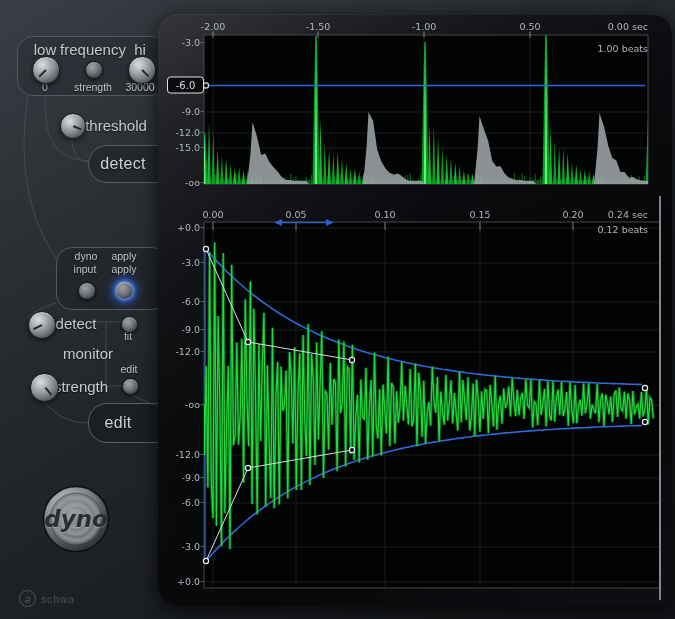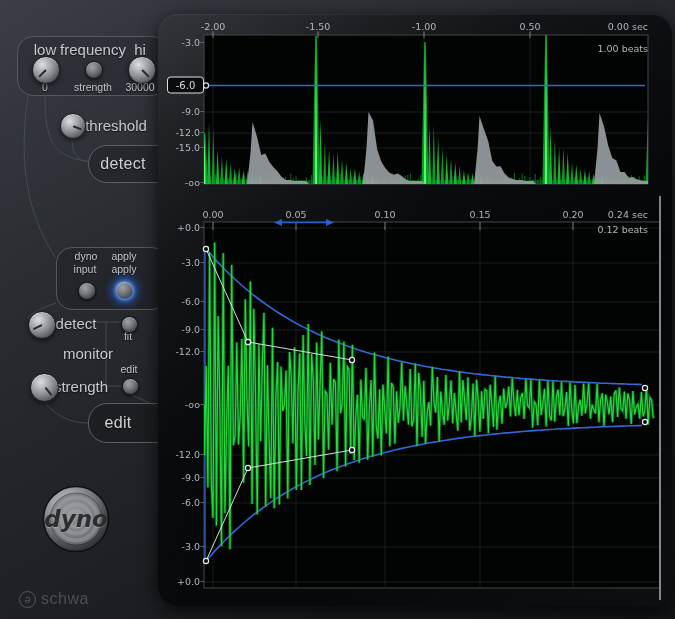--- a/index.html
+++ b/index.html
@@ -26,21 +26,21 @@
       background:#26282b;border-radius:1px;transform-origin:50% 100%;}
   .btn-round{position:absolute;border-radius:50%;z-index:5;border:1px solid #17181a;
       background:radial-gradient(circle at 38% 32%,#9fa2a6,#6f7276 45%,#3c3f43 80%,#2a2d30 100%);
       box-shadow:inset 0 1px 1px rgba(255,255,255,.35), 0 1px 3px rgba(0,0,0,.7);}
   .btn-round.glow{border:1px solid rgba(96,150,255,.8);
       box-shadow:0 0 10px 3px rgba(40,105,230,.8), 0 0 3px 1px rgba(120,170,255,.7), inset 0 1px 1px rgba(255,255,255,.4);}
   .badge{position:absolute;left:42px;top:485px;z-index:5;font-style:italic;}
   .brand{position:absolute;left:19px;top:590px;display:flex;align-items:center;gap:5px;z-index:5;}
   .brand .sym{width:15px;height:15px;border:1.5px solid #54585d;border-radius:50%;display:flex;
       align-items:center;justify-content:center;font-size:11px;font-style:italic;color:#54585d;}
-  .brand .txt{font-size:16px;color:#4b4f54;letter-spacing:.5px;}
+  .brand .txt{font-size:11px;color:#4b4f54;letter-spacing:.5px;}
 </style>
 </head>
 <body>
 
 <div class="app">
 
   <svg class="connectors" width="675" height="619" viewBox="0 0 675 619">
     <g fill="none" stroke="#4b4f55" stroke-width="1" opacity="0.85">
       <path d="M45,97 C45,138 52,158 88,161"></path>
       <path d="M72,138 C72,152 76,160 88,162"></path>

